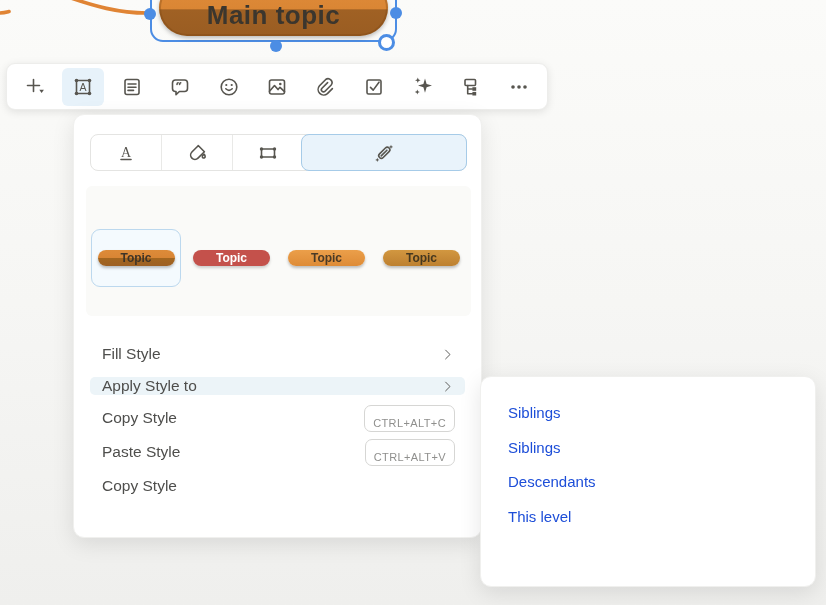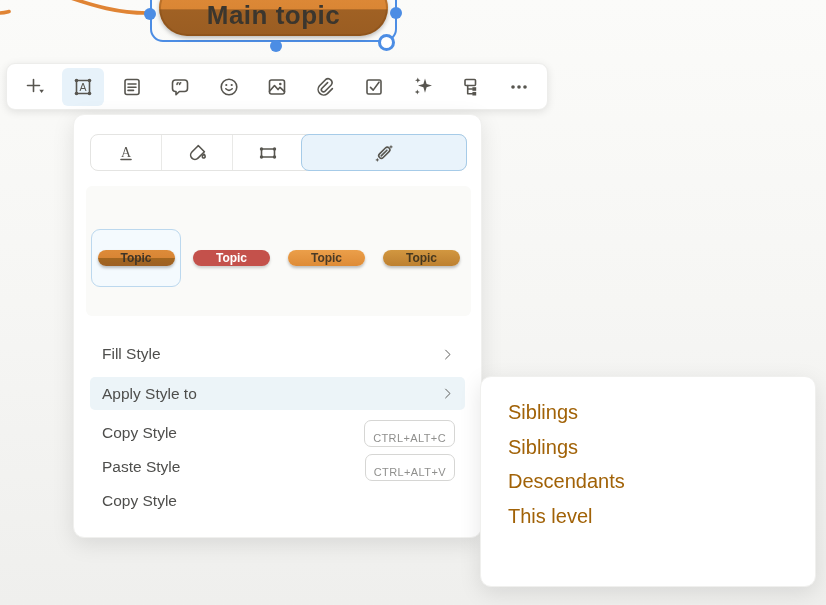--- a/index.html
+++ b/index.html
@@ -85,37 +85,37 @@
 
   .menu { position:absolute; left:0; top:222px; width:100%; }
   .menu-row {
     height:34px; display:flex; align-items:center; padding:0 26px 0 28px;
     font-size:15.5px; color:#4E4E4C; cursor:pointer;
   }
   .menu-row .grow { flex:1; }
   .menu-row.gap { margin-bottom:6px; }
   .menu-row.highlighted {
     background:#ECF4F8; border-radius:5px; margin-left:16px; margin-right:16px;
-    padding:0 10px 0 12px; height:33px;
+    padding:0 10px 0 12px; height:18px;
   }
   .chevron svg { stroke:#5E5E5C; stroke-width:1.6; fill:none; stroke-linecap:round; stroke-linejoin:round; }
   .shortcut {
     font-size:11px; color:#8F8F8D; border:1px solid #D6D6D4; border-radius:7px;
     padding:11px 8px 2px; letter-spacing:.4px; background:#fff;
   }
 
   
   .submenu {
     position:absolute; left:480px; top:376px; width:336px; height:211px;
     background:#fff; border:1px solid #F0F0EE; border-radius:11px;
     box-shadow:0 6px 22px rgba(0,0,0,.10); padding-top:18px;
   }
   .submenu-item {
     height:34.8px; display:flex; align-items:center; padding:0 27px;
-    font-size:20px; color:#a16207; cursor:pointer;
+    font-size:15px; color:#1d4ed8; cursor:pointer;
   }
 </style>
 </head>
 <body>
 
 <svg id="connector" width="170" height="30" viewBox="0 0 170 30">
   <path d="M68,-3 C94,6 118,13 147,13" stroke="#E08434" stroke-width="3.6" fill="none" stroke-linecap="round"></path>
   <path d="M-2,13 C3,13 6,12.2 9,11.5" stroke="#E08434" stroke-width="3.6" fill="none" stroke-linecap="round"></path>
 </svg>
 

